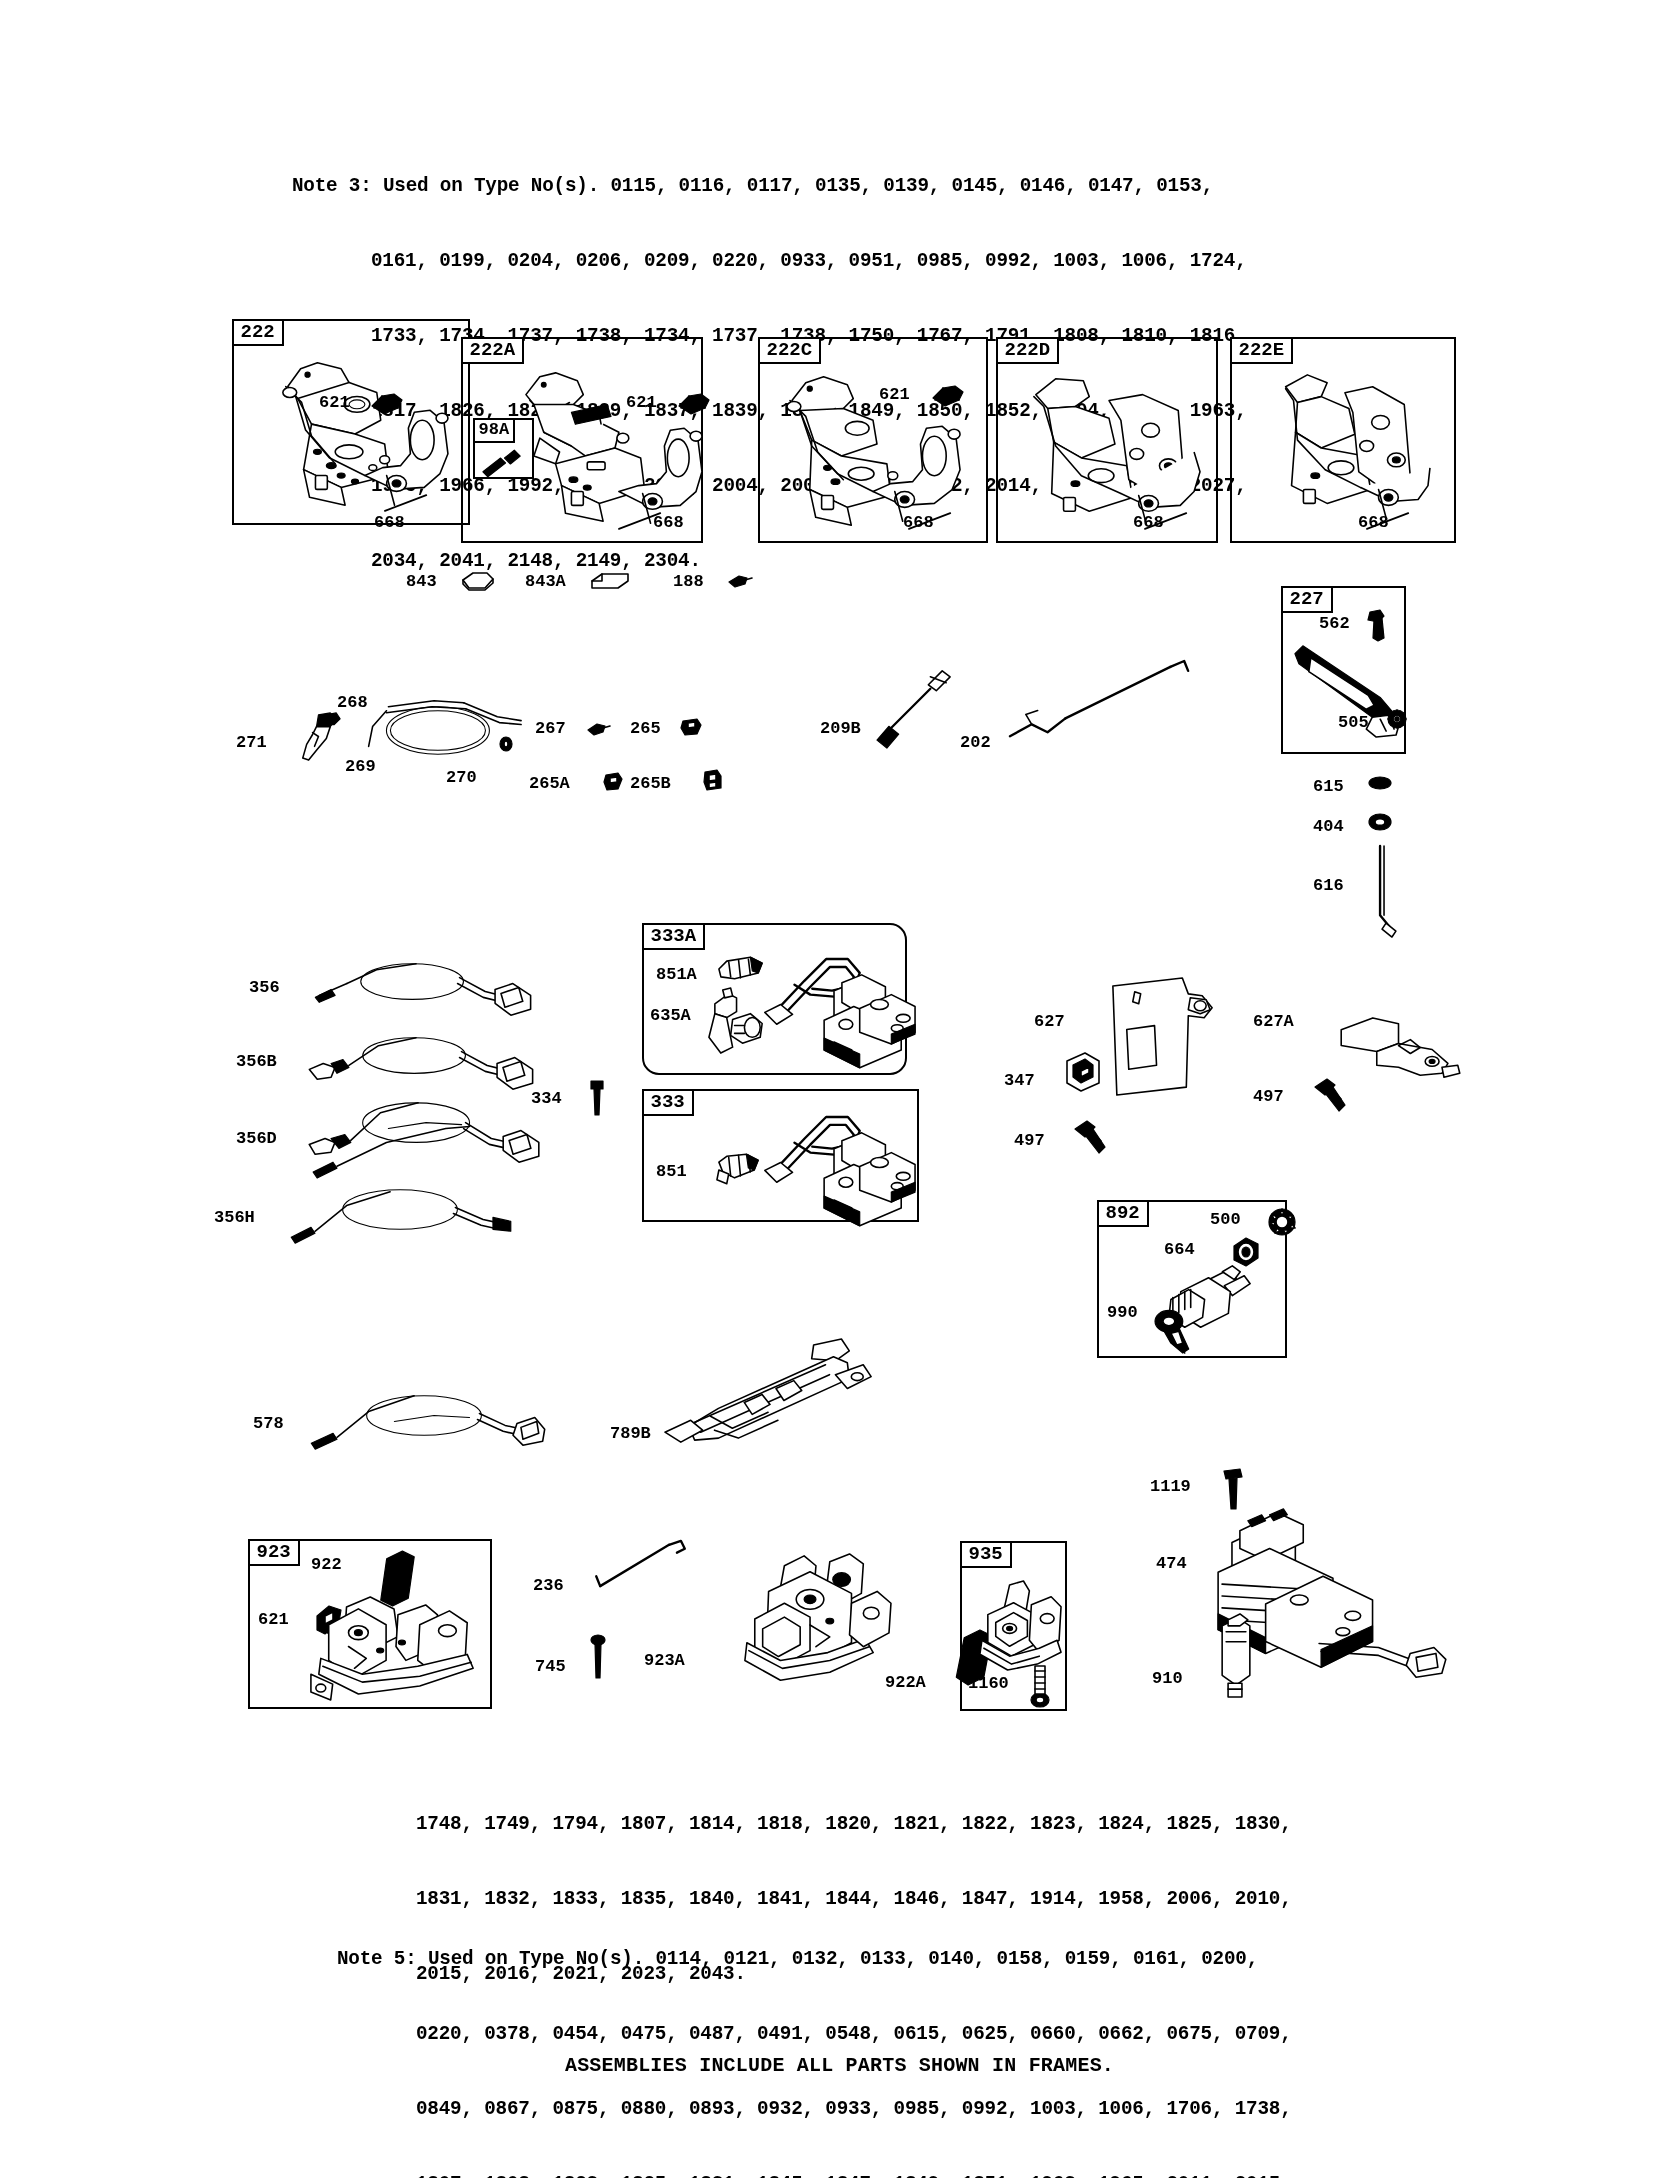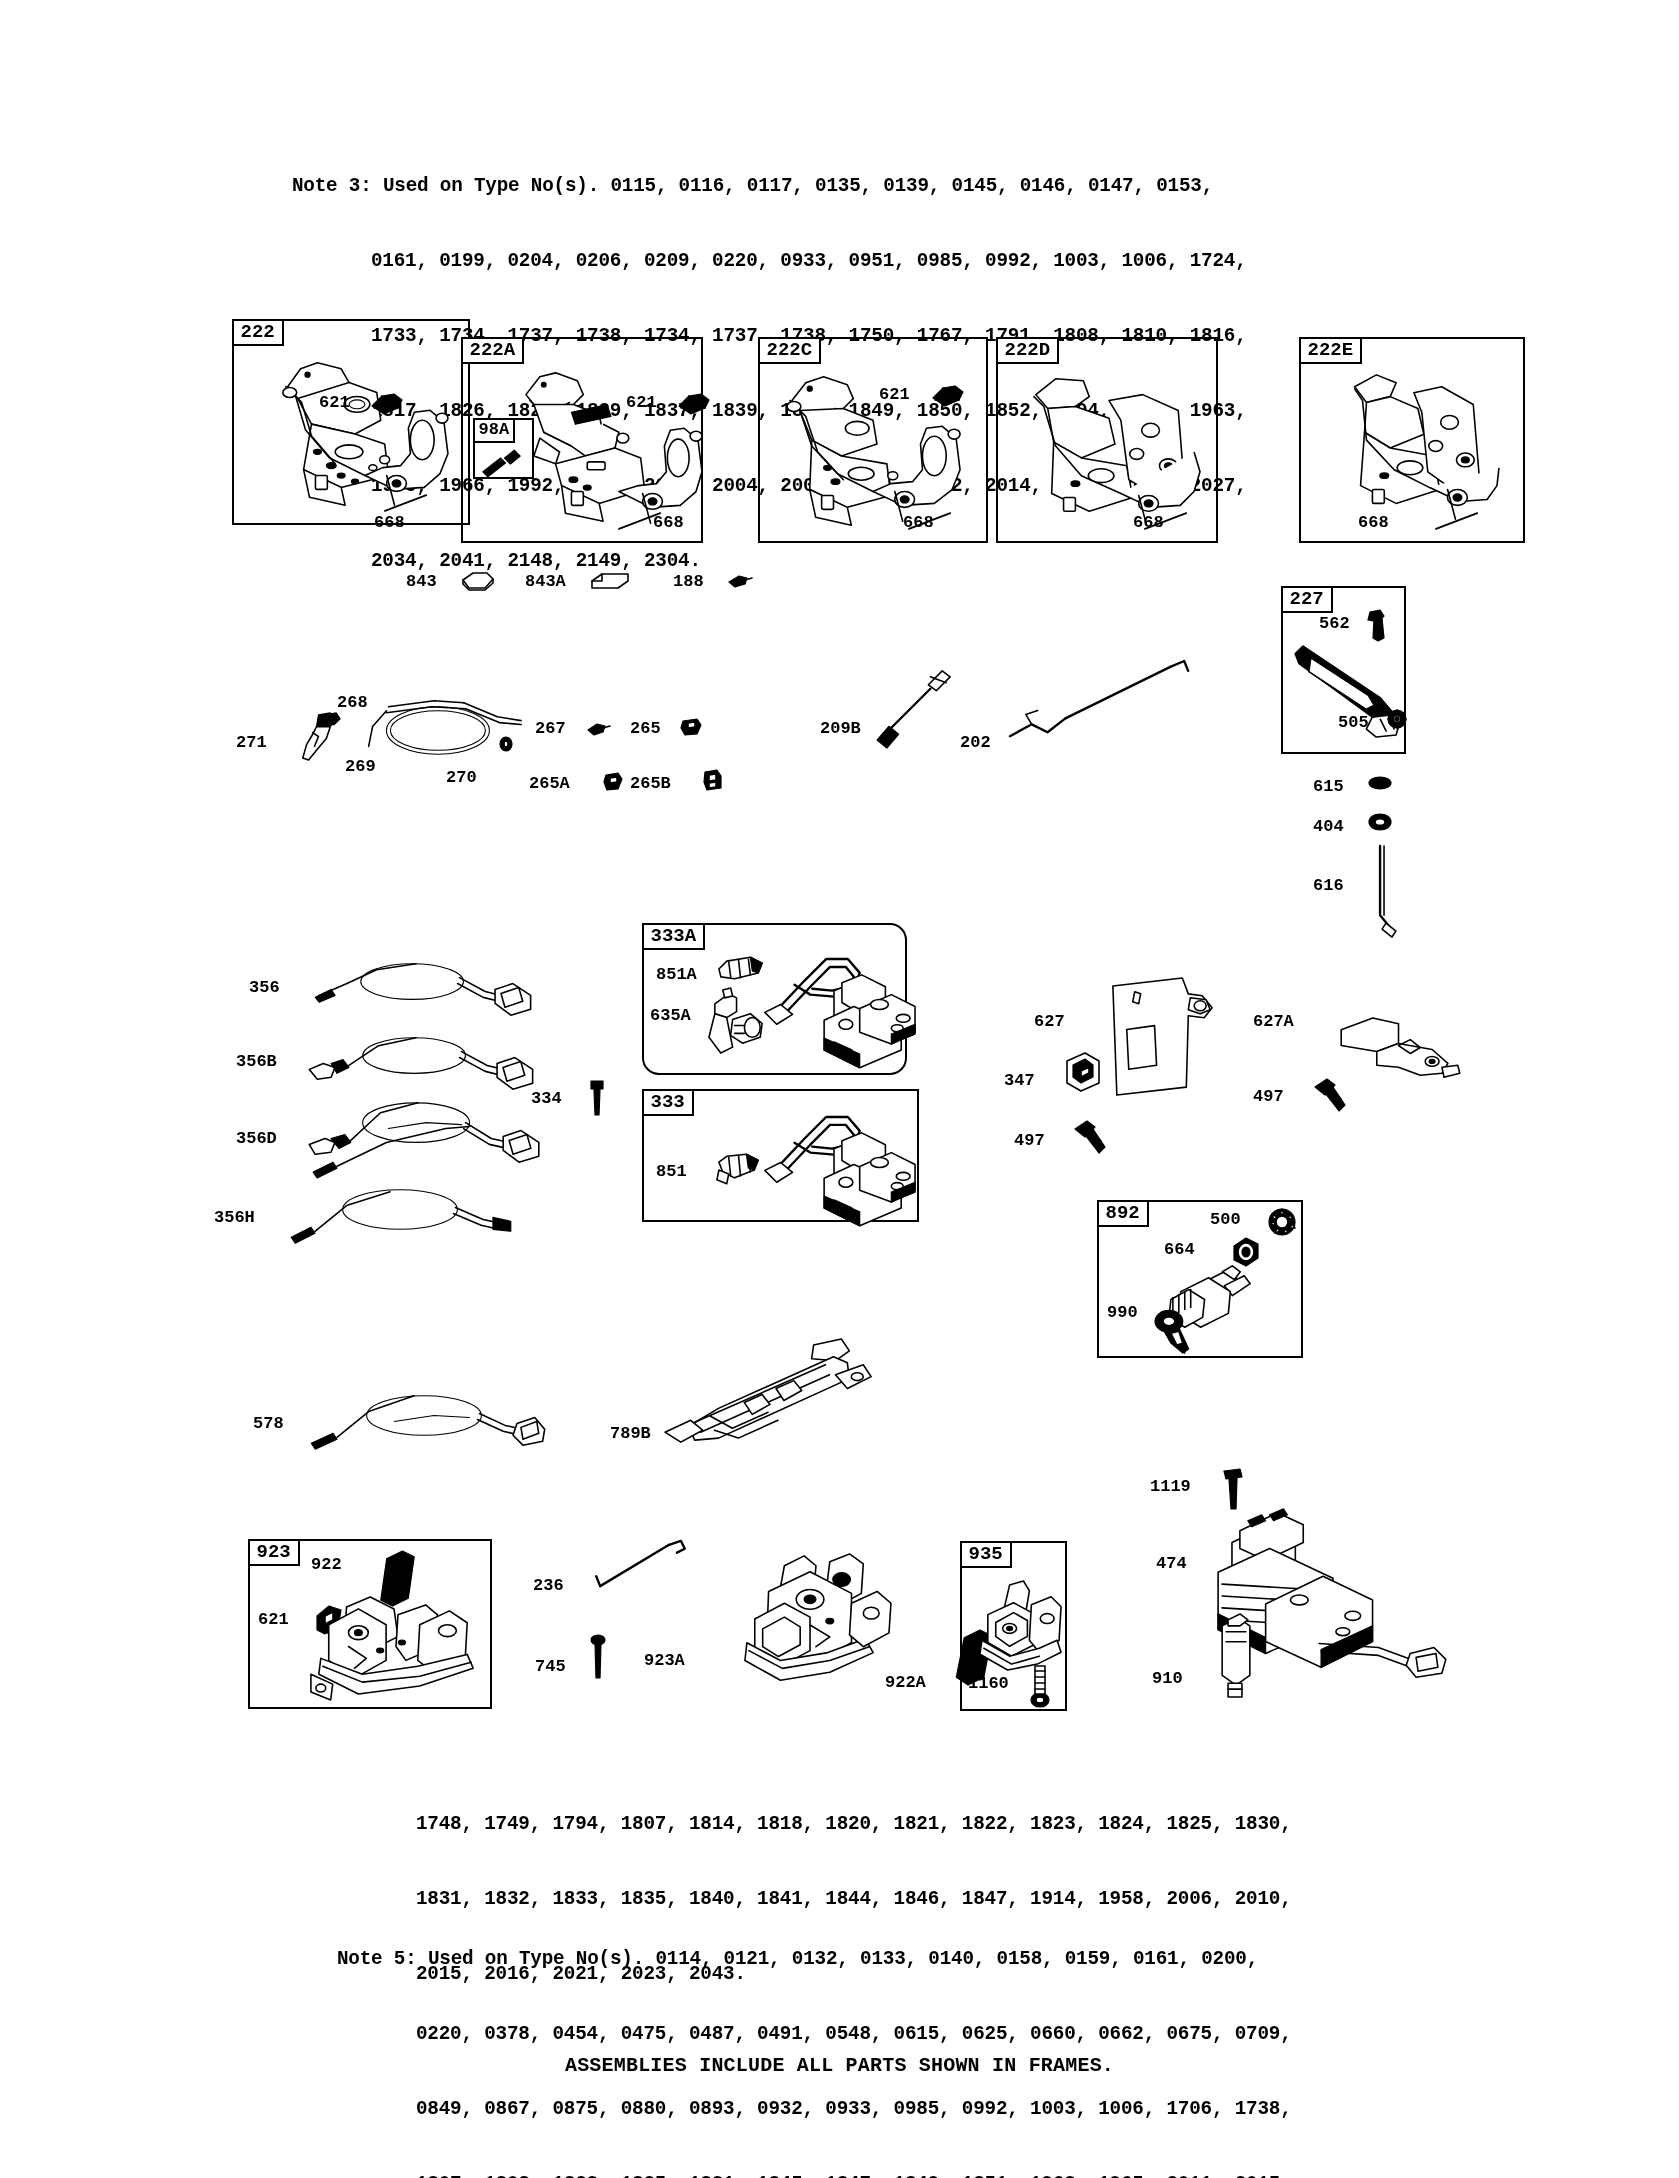--- a/index.html
+++ b/index.html
@@ -209,21 +209,21 @@
         <ellipse class="fillk" cx="140" cy="142" rx="4.5" ry="3.6"></ellipse>
         <path class="ln1" d="M130 134 L138 164"></path>
       </svg>
     </div>
     <svg class="art" style="left:145px;top:168px;" width="59" height="28" viewBox="0 0 60 28">
       <path class="leader" d="M2 22 L44 6"></path>
     </svg>
   </div>
   <div class="num" style="left:1133px;top:513px;">668</div>
 
-  <div class="frame" style="left:1299px;top:337px;width:226px;height:206px;">
+  <div class="frame" style="left:1230px;top:337px;width:226px;height:206px;">
     <div class="frame-tag">222E</div>
     <div class="art" style="left:14px;top:26px;">
       <svg width="188" height="174" viewBox="0 0 190 176">
         <path class="fillw" d="M40 22 L62 10 L82 18 L76 32 L52 38 Z"></path>
         <path class="fillw" d="M52 38 L76 32 L104 44 L110 70 L76 84 L50 68 Z"></path>
         <path class="fillw" d="M50 68 L76 84 L120 92 L126 126 L82 140 L46 122 Z"></path>
         <ellipse class="fillw" cx="96" cy="104" rx="13" ry="7"></ellipse>
         <ellipse class="fillk" cx="70" cy="112" rx="4.5" ry="2.8"></ellipse>
         <rect class="fillw" x="58" y="126" width="12" height="14" rx="1.5"></rect>
         <path class="fillw" d="M100 28 L128 22 L160 40 L166 112 L142 128 L114 108 L108 48 Z"></path>
@@ -519,21 +519,21 @@
     <path class="fillw" d="M106 58 L122 56 L124 64 L108 68 Z"></path>
   </svg>
 
   <div class="num" style="left:1253px;top:1087px;">497</div>
   <svg class="art" style="left:1311px;top:1075px;" width="36" height="40" viewBox="0 0 36 40">
     <path class="fillk" d="M4 12 L16 4 L24 10 L14 20 Z"></path>
     <path class="fillk" d="M14 18 L22 12 L34 30 L28 36 Z"></path>
     <path class="ln1" d="M18 20 L26 28 M22 16 L30 24"></path>
   </svg>
 
-  <div class="frame" style="left:1097px;top:1200px;width:206px;height:158px;">
+  <div class="frame" style="left:1097px;top:1200px;width:190px;height:158px;">
     <div class="frame-tag">892</div>
     <div class="num" style="left:111px;top:8px;">500</div>
     <svg class="art" style="left:168px;top:4px;" width="32" height="32" viewBox="0 0 32 32">
       <circle class="fillk" cx="15" cy="16" r="13"></circle>
       <circle class="fillw" cx="15" cy="16" r="6"></circle>
       <path class="fillw" d="M15 3 L17 8 L13 8 Z M26 10 L23 14 L21 10 Z M28 22 L23 22 L25 18 Z M19 28 L16 24 L21 24 Z M8 27 L10 22 L13 25 Z M3 17 L8 16 L7 20 Z M5 8 L10 11 L7 14 Z"></path>
     </svg>
     <div class="num" style="left:65px;top:38px;">664</div>
     <svg class="art" style="left:127px;top:32px;" width="38" height="38" viewBox="0 0 38 38">
       <path class="fillk" d="M8 12 L20 4 L32 10 L32 24 L20 32 L8 26 Z"></path>

